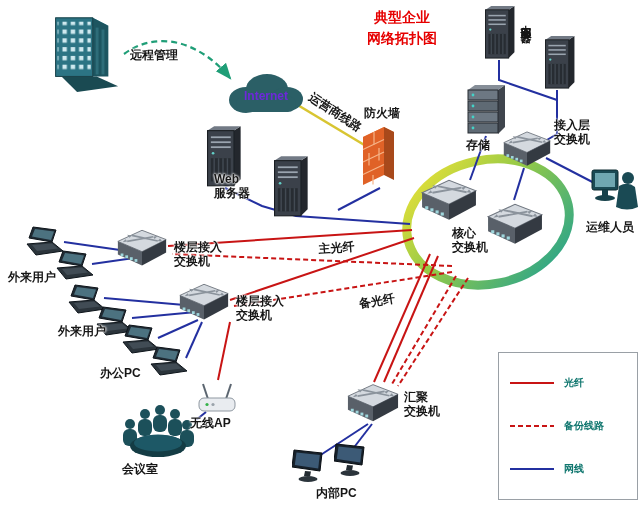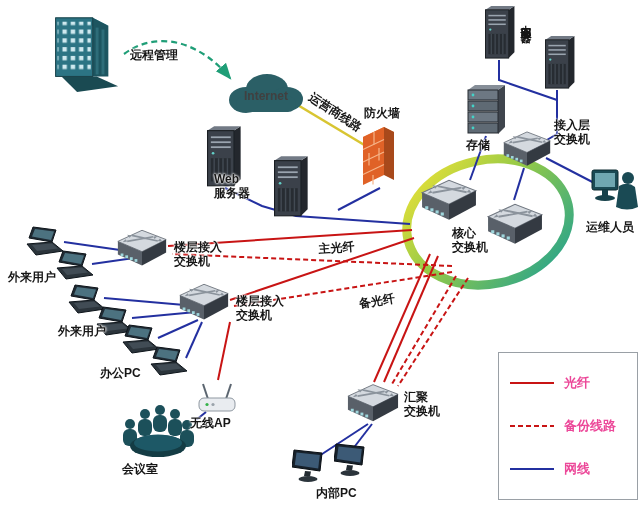--- a/index.html
+++ b/index.html
@@ -13,31 +13,31 @@
   .lbl.center { text-align:left; }
   .lbl span { display:block; }
   .lbl.vert { writing-mode:vertical-rl; font-size:11px; letter-spacing:2px; }
   .rot33 { transform:rotate(33deg); transform-origin:0 0; }
   .rotm4 { transform:rotate(-4deg); transform-origin:0 0; }
   .rotm9 { transform:rotate(-9deg); transform-origin:0 0; }
   .title { position:absolute; left:352px; top:7px; width:100px; z-index:3; text-align:center;
            font-weight:bold; font-size:14px; line-height:1.5; color:var(--title,#e60000); }
   .title span { display:block; }
   .cloud-label { position:absolute; left:0; top:21px; width:100%; text-align:center;
-                 color:#404040; font-weight:bold; font-size:12px; }
+                 color:#6d28d9; font-weight:bold; font-size:12px; }
   .line-fiber  { stroke:var(--fiber,#c81414); }
   .line-backup { stroke:var(--backup,#c81414); stroke-dasharray:5 3; }
   .line-cable  { stroke:var(--cable,#2330a0); }
   .line-carrier{ stroke:var(--carrier,#d8c531); }
   .line-remote { stroke:var(--remote,#1f9e77); stroke-dasharray:6 4; }
   .legend { position:absolute; left:498px; top:352px; width:140px; height:148px; z-index:3;
             background:#fff; border:1px solid #9aa0a6; padding:8px 10px;
             display:flex; flex-direction:column; justify-content:space-around; }
   .legend-row { display:flex; align-items:center; gap:9px; }
-  .legend-text { font-weight:bold; font-size:13px; color:#ec4899; }
+  .legend-text { font-weight:bold; font-size:10px; color:#0f766e; }
 </style>
 </head>
 <body>
 
 <div class="stage">
 
   <svg style="position:absolute;width:0;height:0" aria-hidden="true">
     <defs>
       <pattern id="winpat" width="8.5" height="9" patternUnits="userSpaceOnUse">
         <rect width="8.5" height="9" fill="#2c7484"></rect>
@@ -201,20 +201,24 @@
     <g fill="none" stroke-width="2">
       <path class="line-backup" d="M452,266 L172,254"></path>
       <path class="line-backup" d="M452,272 L234,306"></path>
       <path class="line-backup" d="M456,276 L392,384"></path>
       <path class="line-backup" d="M468,278 L398,386"></path>
     </g>
 
     <path class="line-remote" stroke-width="2.2" fill="none" d="M124,54 C160,28 202,44 230,78" marker-end="url(#arrowG)"></path>
   </svg>
 
+  <div class="title">
+    <span>典型企业</span>
+    <span>网络拓扑图</span>
+  </div>
 
   <div class="node" style="left:36px;top:10px">
     <svg width="90" height="84">
         <use href="#ic-building"></use>
       </svg>
   </div>
   <div class="lbl" style="left:130px;top:48px">远程管理</div>
 
   <div class="node" style="left:222px;top:68px">
     <svg width="88" height="52">

